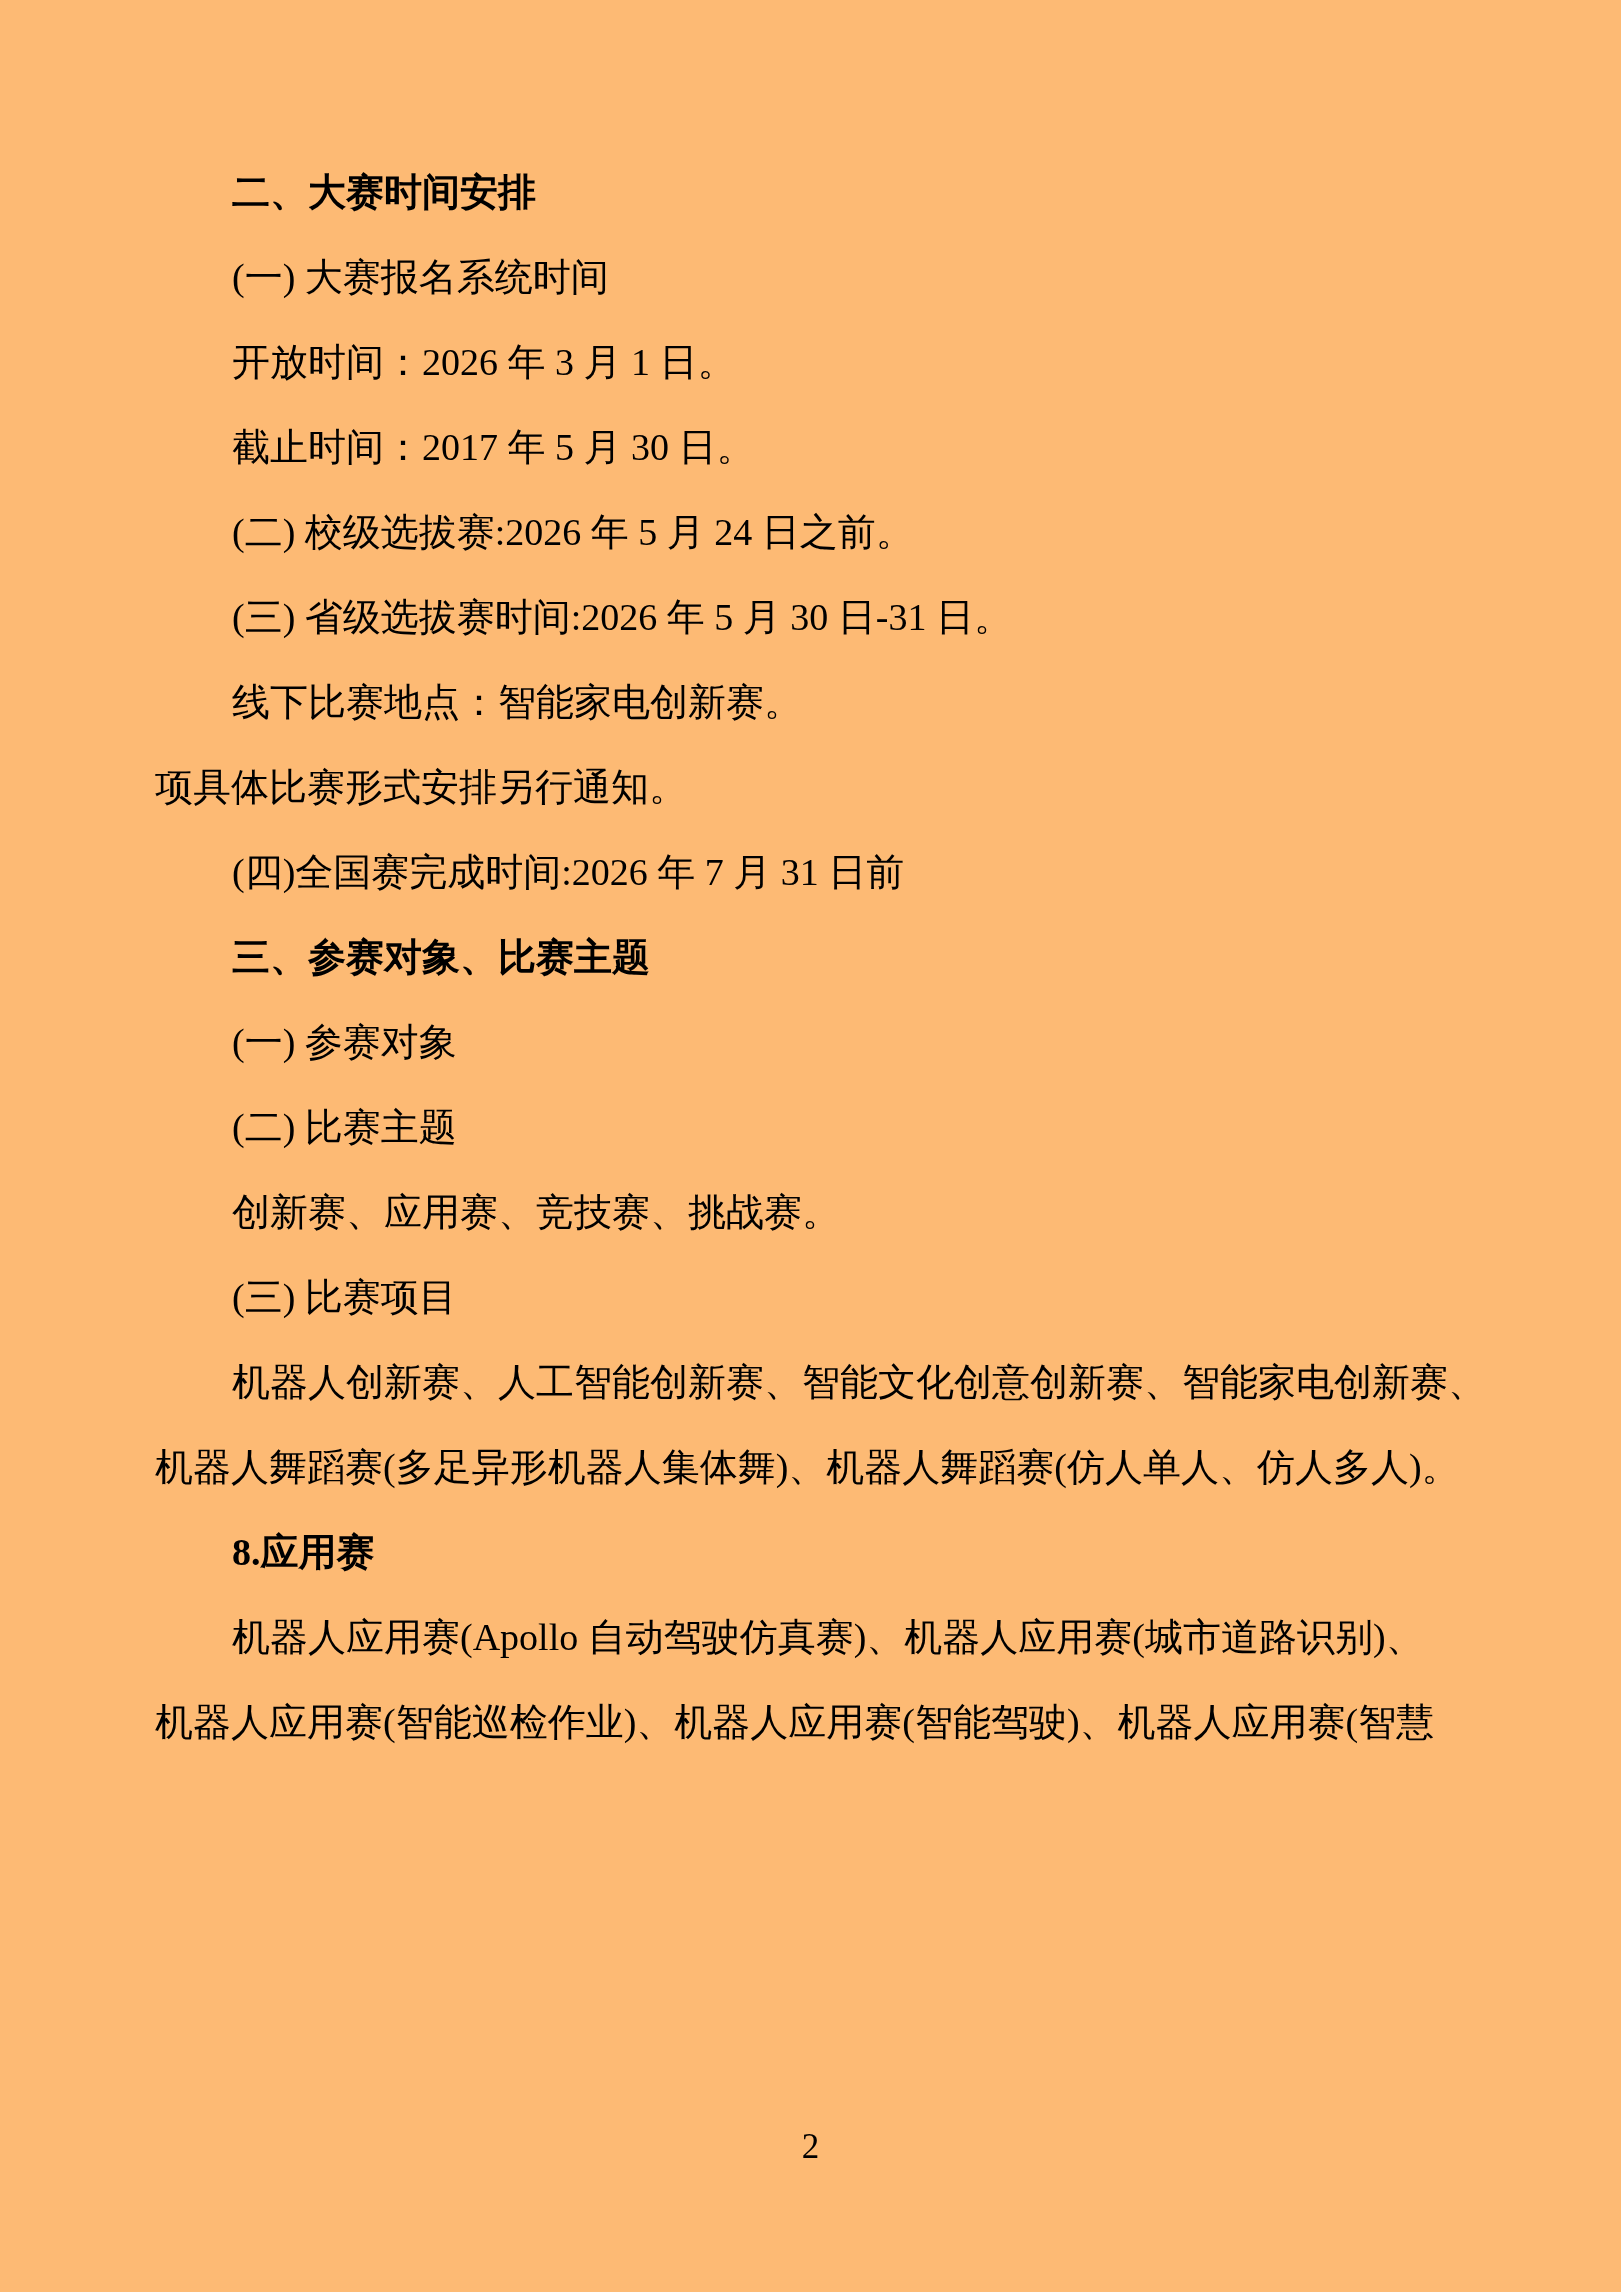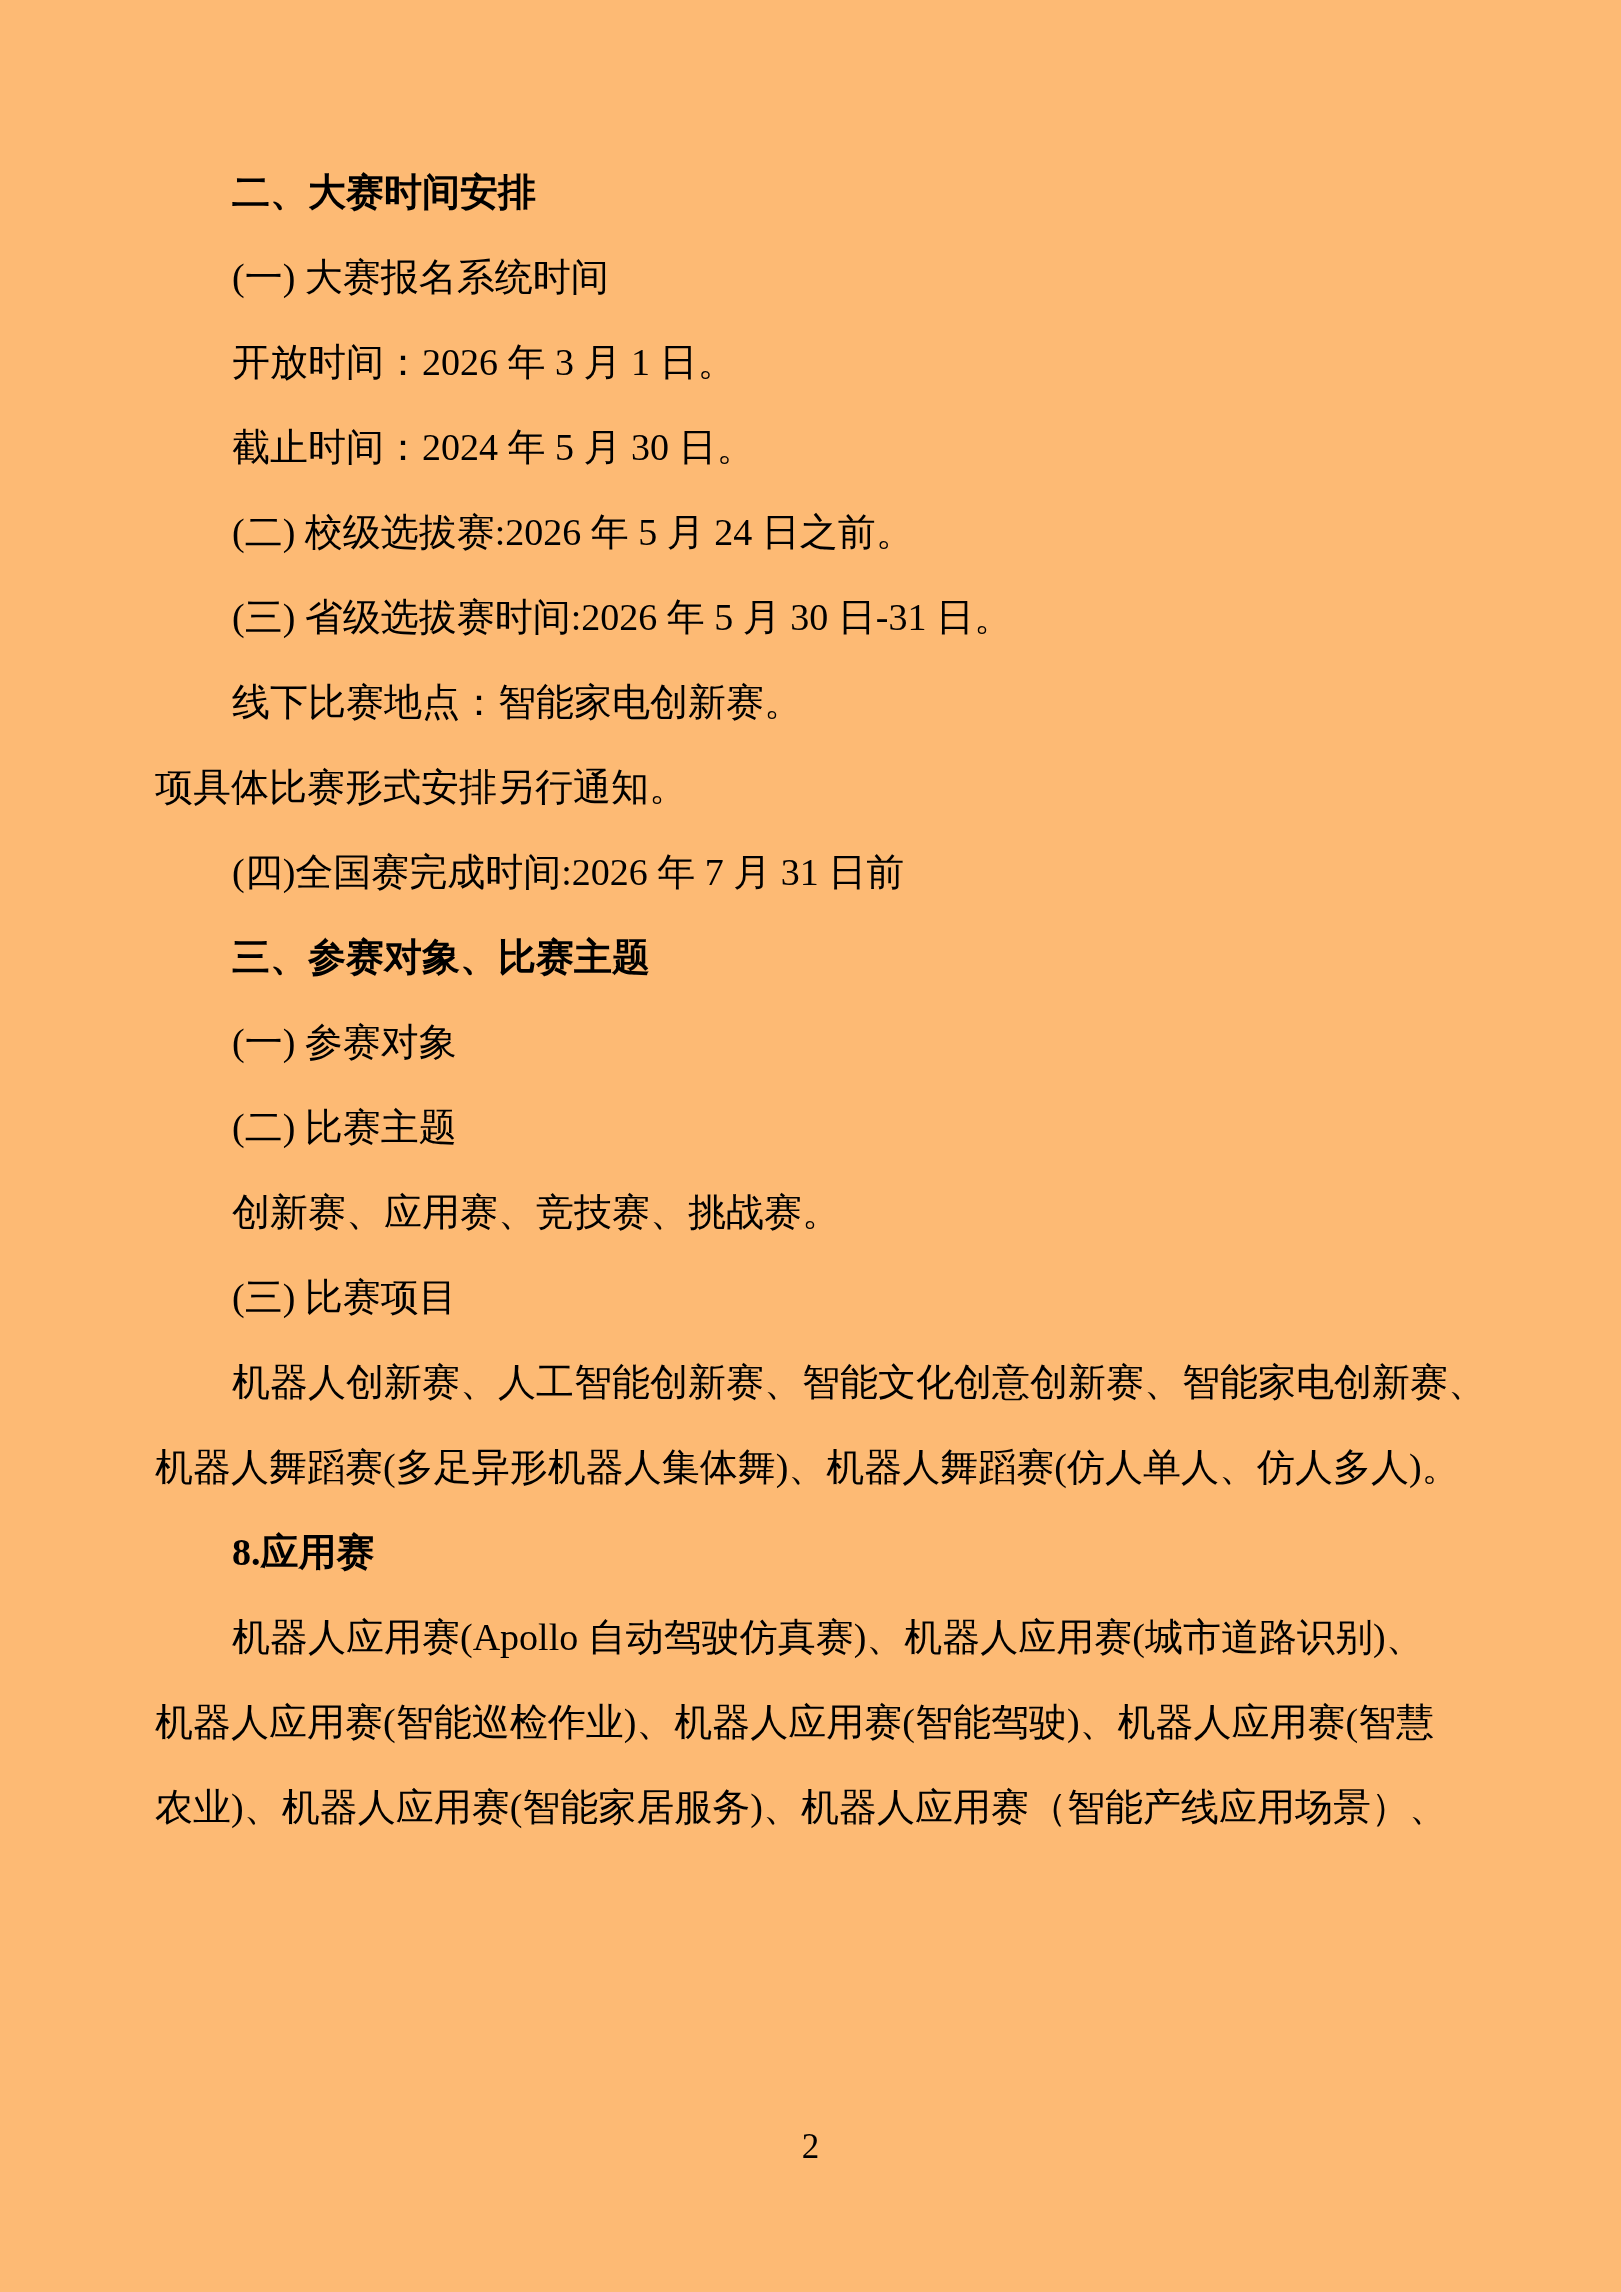--- a/index.html
+++ b/index.html
@@ -48,33 +48,32 @@
   }
 </style>
 </head>
 <body>
 
 <div class="page">
   <div class="content" id="doc-content">
       <div class="line indent bold">二、大赛时间安排</div>
       <div class="line indent">(一) 大赛报名系统时间</div>
       <div class="line indent">开放时间：2026 年 3 月 1 日。</div>
-      <div class="line indent">截止时间：2024 年 5 月 30 日。</div>
+      <div class="line indent">截止时间：2017 年 5 月 30 日。</div>
       <div class="line indent">(二) 校级选拔赛:2026 年 5 月 24 日之前。</div>
       <div class="line indent">(三) 省级选拔赛时间:2026 年 5 月 30 日-31 日。</div>
       <div class="line indent">线下比赛地点：智能家电创新赛。</div>
       <div class="line">项具体比赛形式安排另行通知。</div>
       <div class="line indent">(四)全国赛完成时间:2026 年 7 月 31 日前</div>
       <div class="line indent bold">三、参赛对象、比赛主题</div>
       <div class="line indent">(一) 参赛对象</div>
       <div class="line indent">(二) 比赛主题</div>
       <div class="line indent">创新赛、应用赛、竞技赛、挑战赛。</div>
       <div class="line indent">(三) 比赛项目</div>
       <div class="line indent">机器人创新赛、人工智能创新赛、智能文化创意创新赛、智能家电创新赛、</div>
       <div class="line">机器人舞蹈赛(多足异形机器人集体舞)、机器人舞蹈赛(仿人单人、仿人多人)。</div>
       <div class="line indent bold">8.应用赛</div>
       <div class="line indent">机器人应用赛(Apollo 自动驾驶仿真赛)、机器人应用赛(城市道路识别)、</div>
       <div class="line">机器人应用赛(智能巡检作业)、机器人应用赛(智能驾驶)、机器人应用赛(智慧</div>
-      <div class="line">农业)、机器人应用赛(智能家居服务)、机器人应用赛（智能产线应用场景）、</div>
     </div>
   <div class="pagenum">2</div>
 </div>
 
 
 </body></html>

